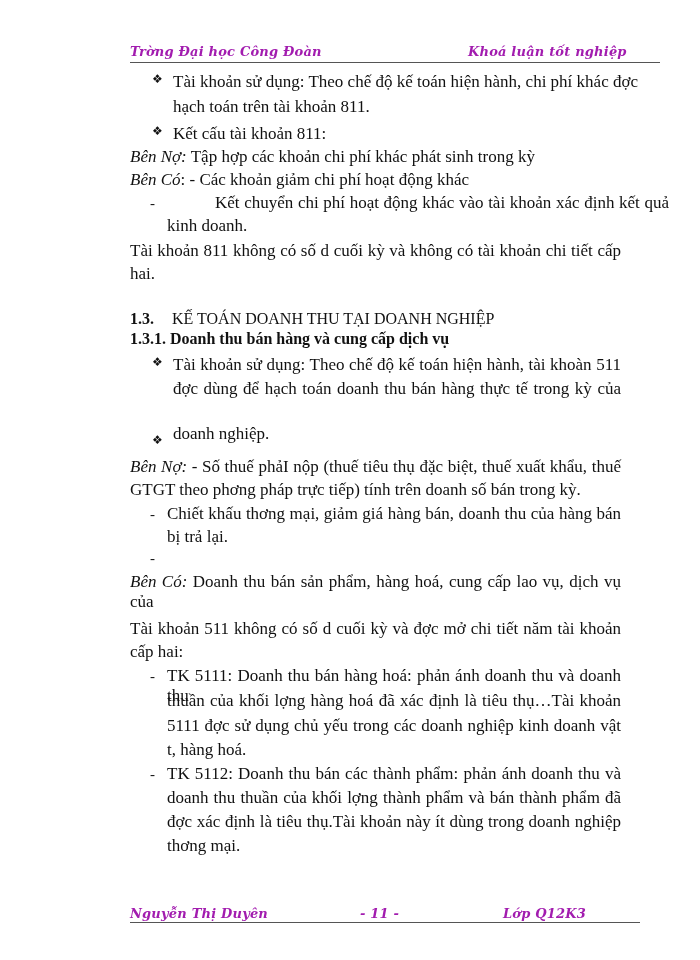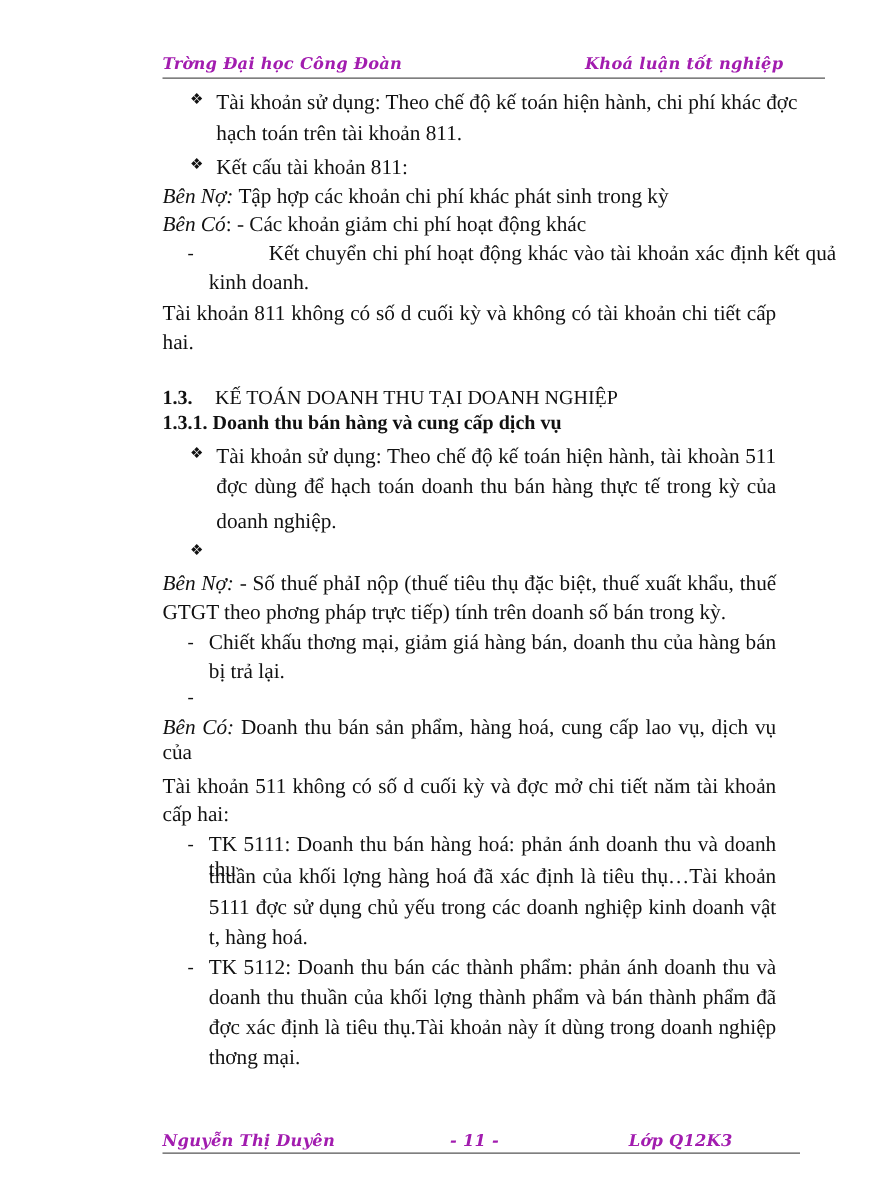--- a/index.html
+++ b/index.html
@@ -60,21 +60,21 @@
   <div class="line" style="left:130px;top:264px;">hai.</div>
 
   <div class="line h2" style="left:130px;top:309px;">
     <span class="b">1.3.</span><span style="display:inline-block;width:18px;"></span><span>KẾ TOÁN DOANH THU TẠI DOANH NGHIỆP</span>
   </div>
   <div class="line h2 b" style="left:130px;top:329px;">1.3.1. Doanh thu bán hàng và cung cấp dịch vụ</div>
 
   <span class="bullet" style="left:152px;top:352px;">❖</span>
   <div class="line just" style="left:173px;top:355px;width:448px;">Tài khoản sử dụng: Theo chế độ kế toán hiện hành, tài khoàn 511</div>
   <div class="line just" style="left:173px;top:379px;width:448px;">đợc   dùng để hạch toán doanh thu bán hàng thực tế trong kỳ của</div>
-  <div class="line" style="left:173px;top:407px;text-align:right;">doanh nghiệp.</div>
+  <div class="line" style="left:173px;top:424px;text-align:right;">doanh nghiệp.</div>
 
   <span class="bullet" style="left:152px;top:430px;">❖</span>
 
   <div class="line just" style="left:130px;top:457px;width:491px;">
     <span class="it">Bên Nợ:</span><span> - Số thuế phảI nộp (thuế tiêu thụ đặc biệt, thuế xuất khẩu, thuế</span>
   </div>
   <div class="line" style="left:130px;top:480px;">GTGT theo phơng   pháp trực tiếp) tính trên doanh số bán trong kỳ.</div>
 
   <span class="dash" style="left:150px;top:504px;">-</span>
   <div class="line just" style="left:167px;top:504px;width:454px;">Chiết khấu thơng   mại, giảm giá hàng bán, doanh thu của hàng bán</div>

